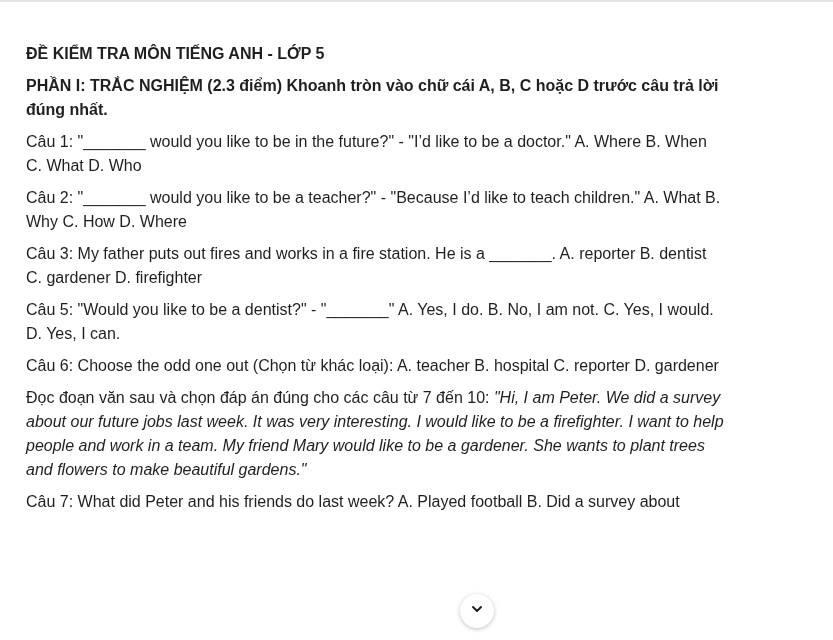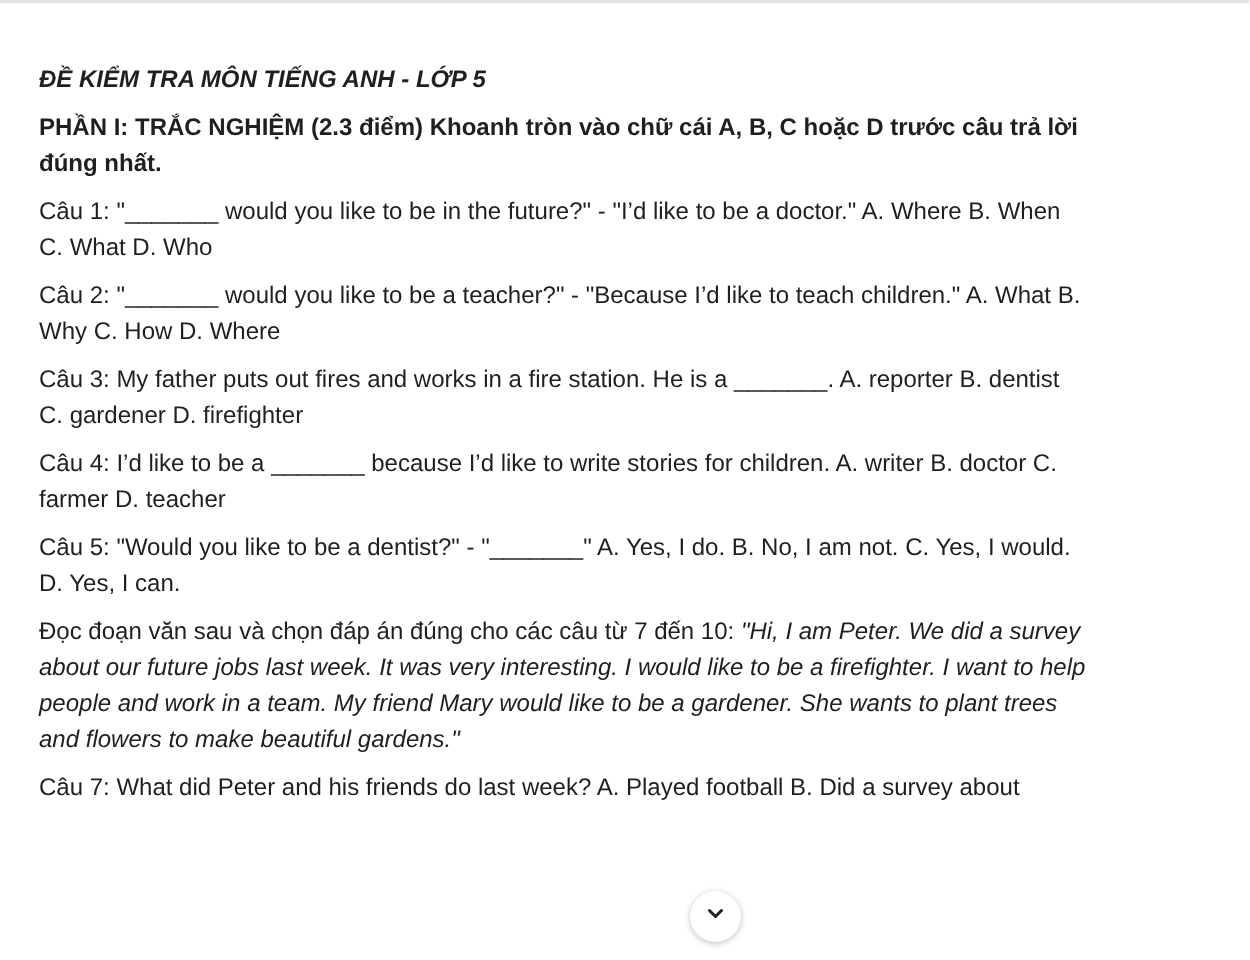--- a/index.html
+++ b/index.html
@@ -31,21 +31,20 @@
       line-height: 24px;
     }
     .doc p {
       margin: 0 0 8px 0;
     }
     .title {
       font-weight: bold;
       font-size: 16px;
       line-height: 24px;
       margin: 0 0 8px 0;
-      font-style: italic;
     }
     .meta {
       font-weight: bold;
       margin: 0 0 8px 0;
     }
     .section {
       font-weight: bold;
     }
     .label {
       font-weight: normal;
@@ -77,22 +76,22 @@
 
 <div class="top-border"></div>
 
 <div class="doc">
   <p class="title">ĐỀ KIỂM TRA MÔN TIẾNG ANH - LỚP 5</p>
   <p class="section">PHẦN I: TRẮC NGHIỆM (2.3 điểm) Khoanh tròn vào chữ cái A, B, C hoặc D trước câu trả lời đúng nhất.</p>
 
   <p><span class="label">Câu 1:</span><span> "_______ would you like to be in the future?" - "I’d like to be a doctor." A. Where B. When C. What D. Who</span></p>
   <p><span class="label">Câu 2:</span><span> "_______ would you like to be a teacher?" - "Because I’d like to teach children." A. What B. Why C. How D. Where</span></p>
   <p><span class="label">Câu 3:</span><span> My father puts out fires and works in a fire station. He is a _______. A. reporter B. dentist C. gardener D. firefighter</span></p>
-  <p><span class="label">Câu 4:</span><span> I’d like to be a _______ because I’d like to write stories for children. A. writer B. doctor C. farmer D. teacher</span></p>
   <p><span class="label">Câu 5:</span><span> "Would you like to be a dentist?" - "_______" A. Yes, I do. B. No, I am not. C. Yes, I would. D. Yes, I can.</span></p>
+  <p><span class="label">Câu 6:</span><span> Choose the odd one out (Chọn từ khác loại): A. teacher B. hospital C. reporter D. gardener</span></p>
 
   <p><span class="label">Đọc đoạn văn sau và chọn đáp án đúng cho các câu từ 7 đến 10:</span><span class="passage"> "Hi, I am Peter. We did a survey about our future jobs last week. It was very interesting. I would like to be a firefighter. I want to help people and work in a team. My friend Mary would like to be a gardener. She wants to plant trees and flowers to make beautiful gardens."</span></p>
 
   <p><span class="label">Câu 7:</span><span> What did Peter and his friends do last week? A. Played football B. Did a survey about</span></p>
 </div>
 
 <div class="scroll-btn">
   <span>
     <svg viewBox="0 0 14 14">
         <path d="M3 5 L7 9 L11 5" fill="none" stroke="#1f1f1f" stroke-width="2" stroke-linecap="round" stroke-linejoin="round"></path>

